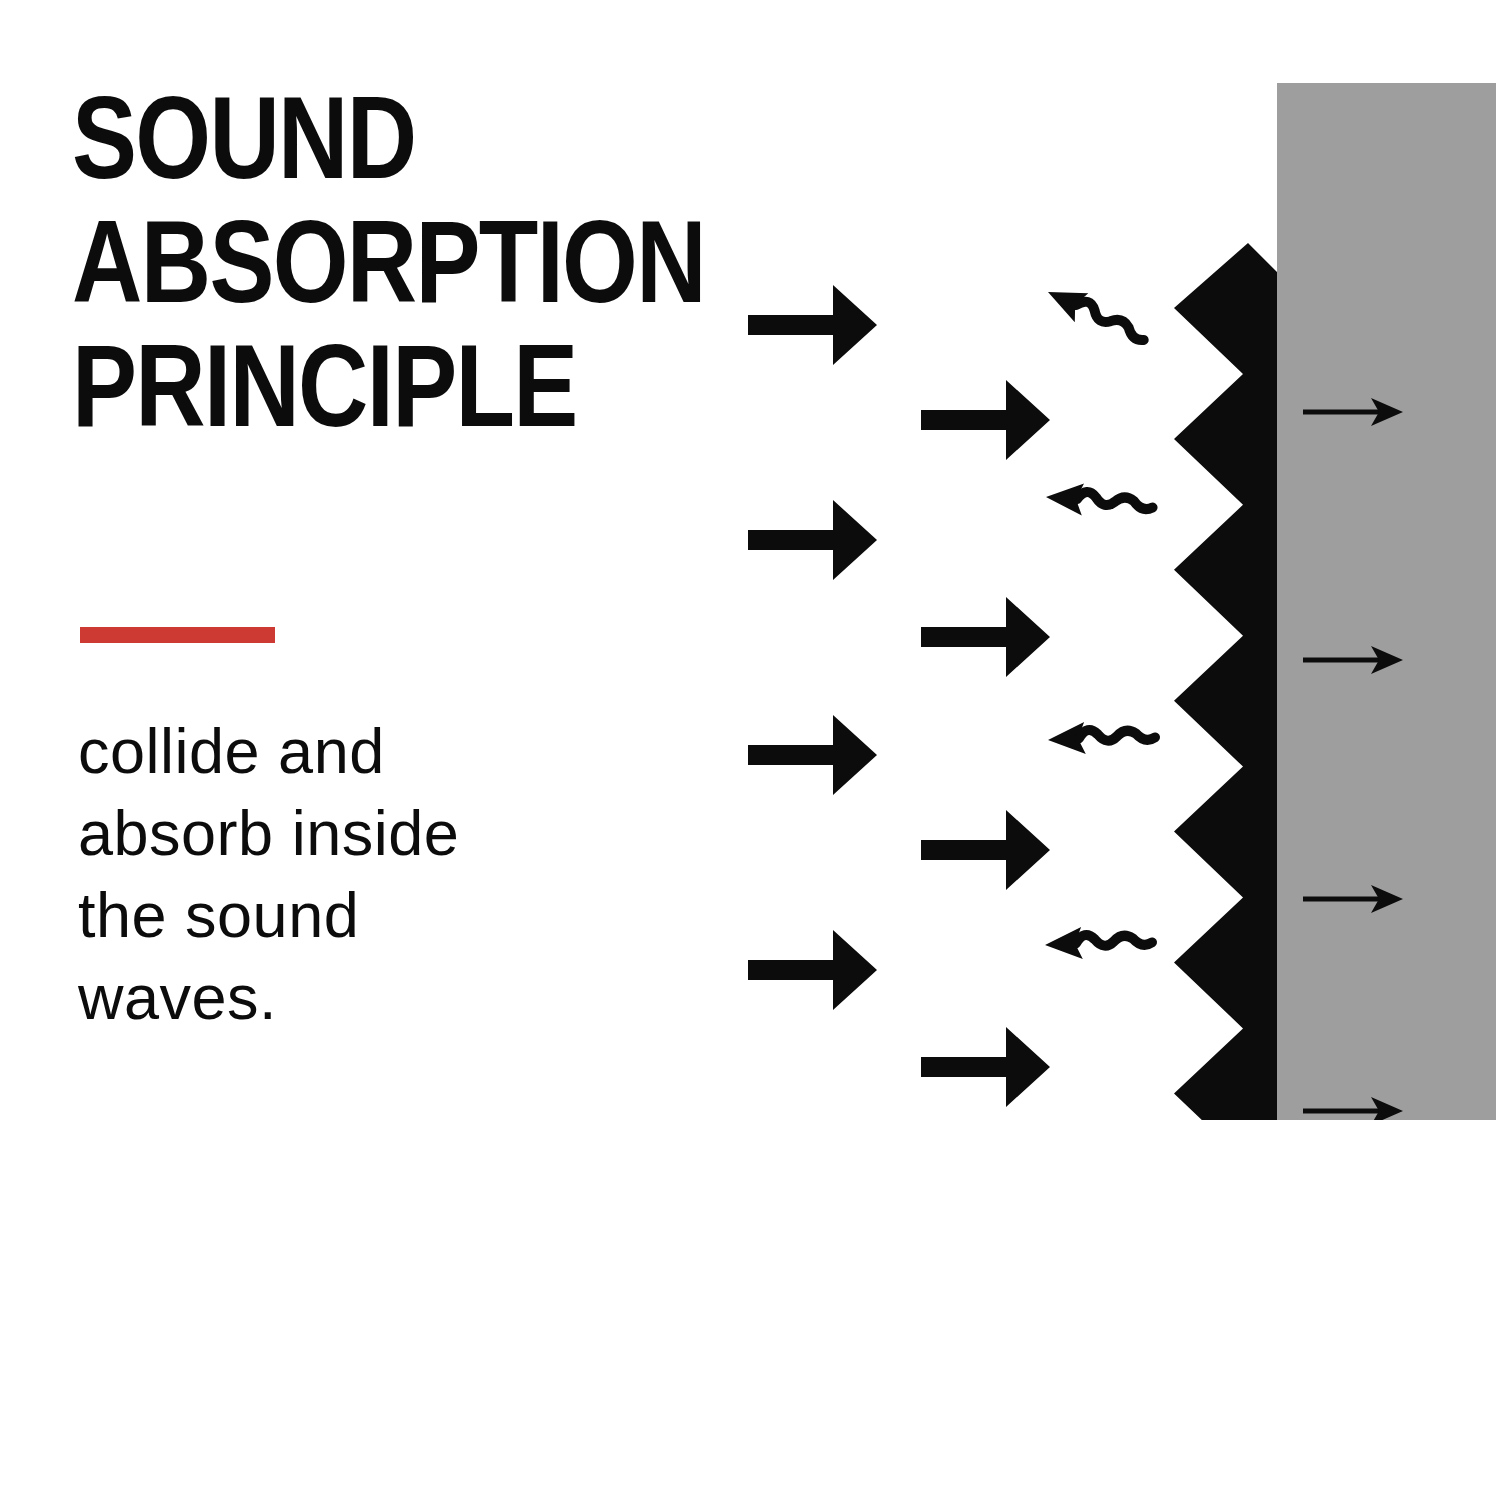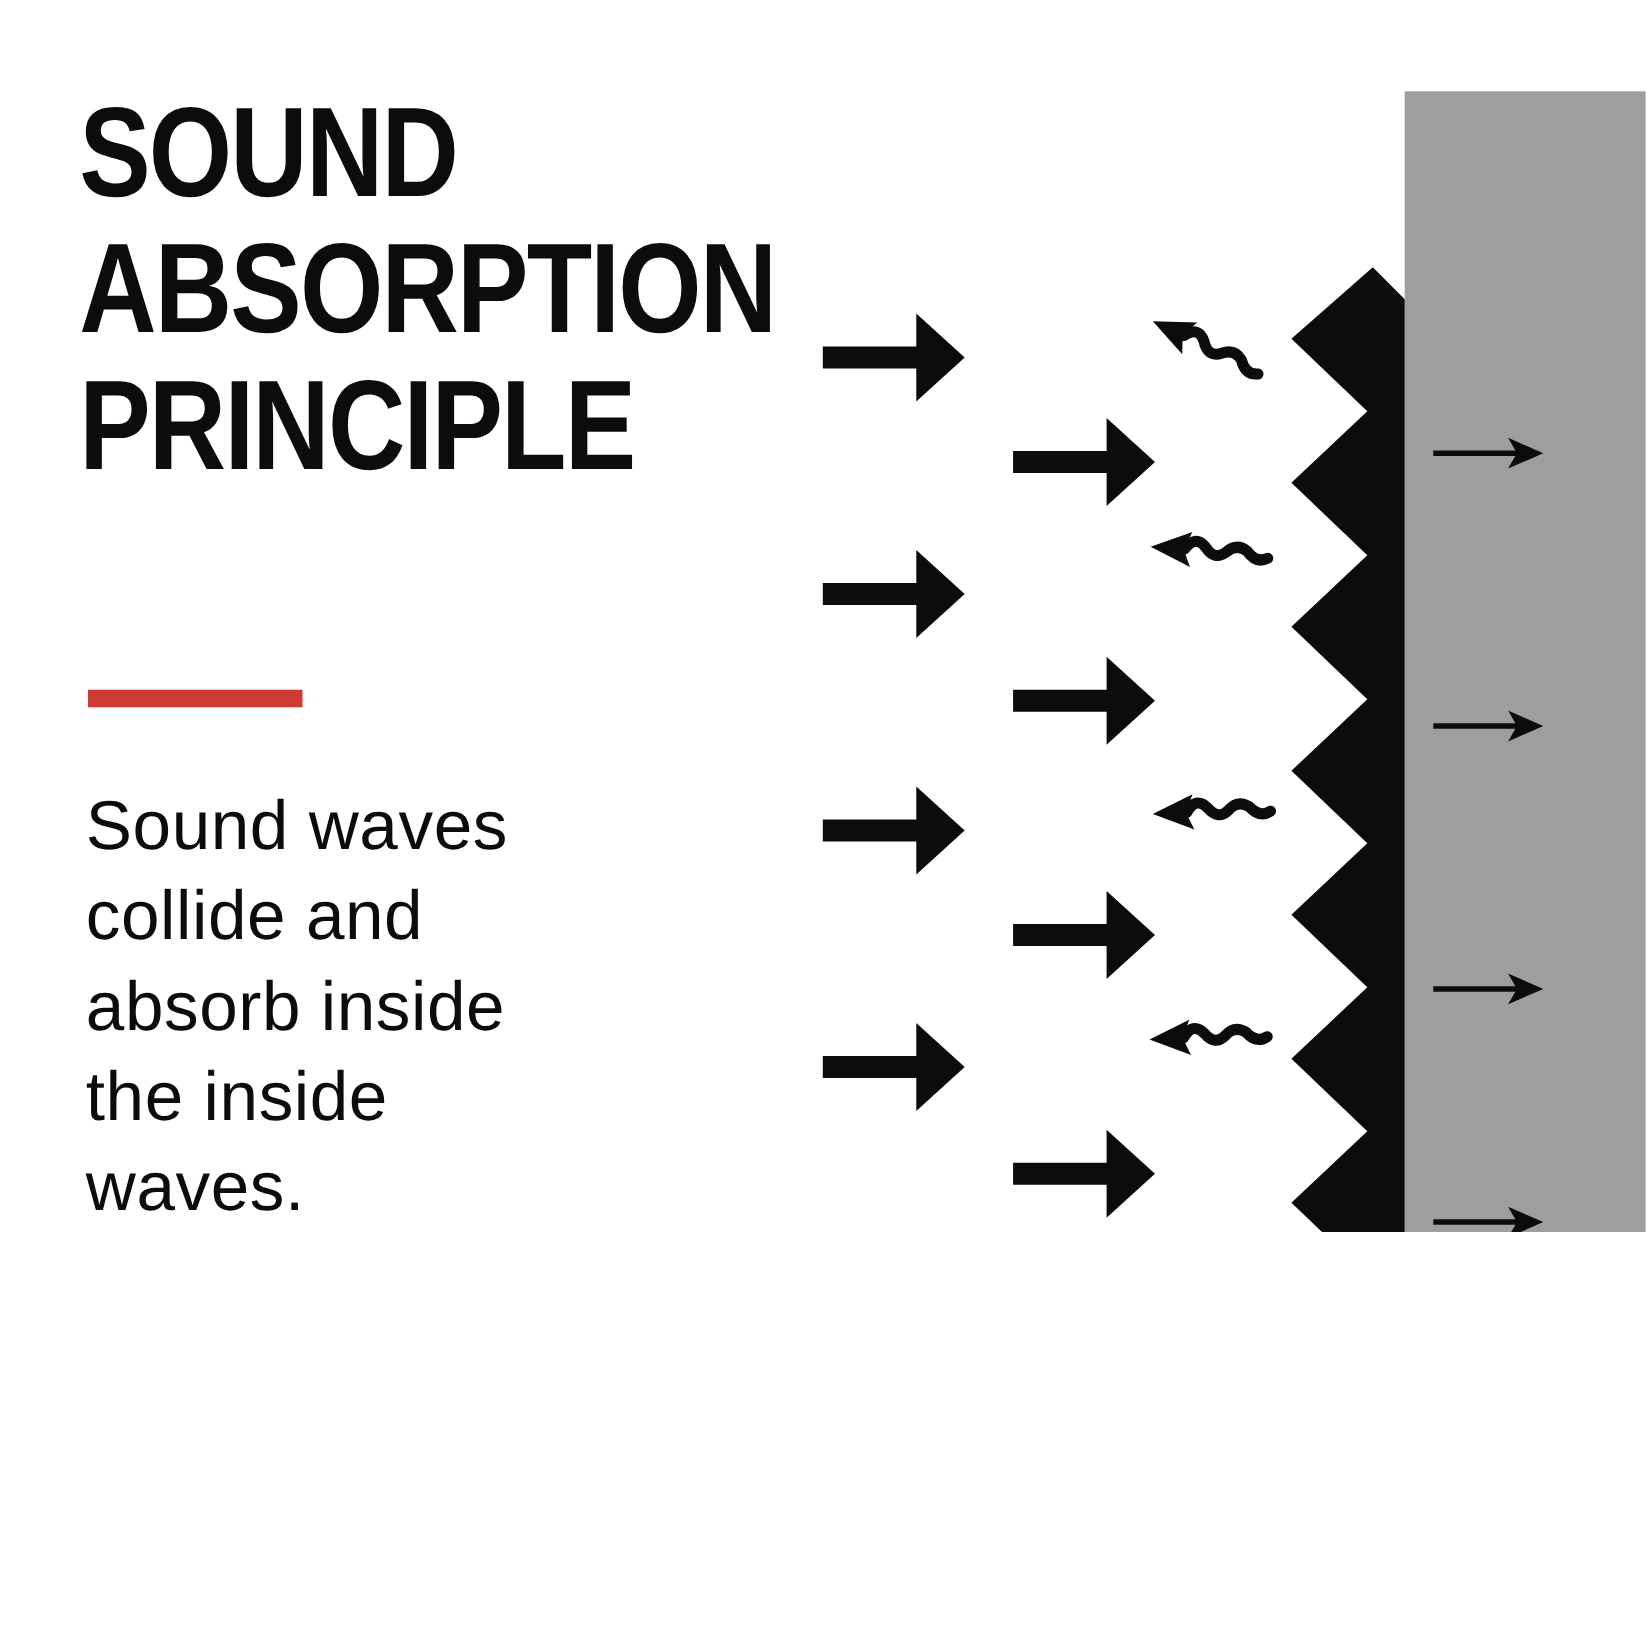--- a/index.html
+++ b/index.html
@@ -33,24 +33,23 @@
 
   <div class="title">
     <div>SOUND</div>
     <div>ABSORPTION</div>
     <div>PRINCIPLE</div>
   </div>
 
   <div class="divider"></div>
 
   <div class="desc">
-    <div>Sound waves</div>
     <div>collide and</div>
     <div>absorb inside</div>
-    <div>the inside</div>
+    <div>the sound</div>
     <div>waves.</div>
   </div>
 
   <svg id="diagram" viewBox="0 0 1500 1500" xmlns="http://www.w3.org/2000/svg">
       <rect x="1277" y="83" width="219" height="1330" fill="#9e9e9e"></rect>
       <path d="M 1277 272 L 1248 243 L 1174 308.0 L 1243 373.9 L 1174 438.9 L 1243 504.8 L 1174 569.8 L 1243 635.7 L 1174 700.7 L 1243 766.6 L 1174 831.6 L 1243 897.5 L 1174 962.5 L 1243 1028.4 L 1174 1093.4 L 1243 1159.3 L 1174 1224.3 L 1243 1290.0 L 1277 1290 Z" fill="#0c0c0c"></path>
       <polygon points="748,315 833,315 833,285 877,325 833,365 833,335 748,335" fill="#0c0c0c"></polygon>
       <polygon points="921,410 1006,410 1006,380 1050,420 1006,460 1006,430 921,430" fill="#0c0c0c"></polygon>
       <polygon points="748,530 833,530 833,500 877,540 833,580 833,550 748,550" fill="#0c0c0c"></polygon>
       <polygon points="921,627 1006,627 1006,597 1050,637 1006,677 1006,647 921,647" fill="#0c0c0c"></polygon>

